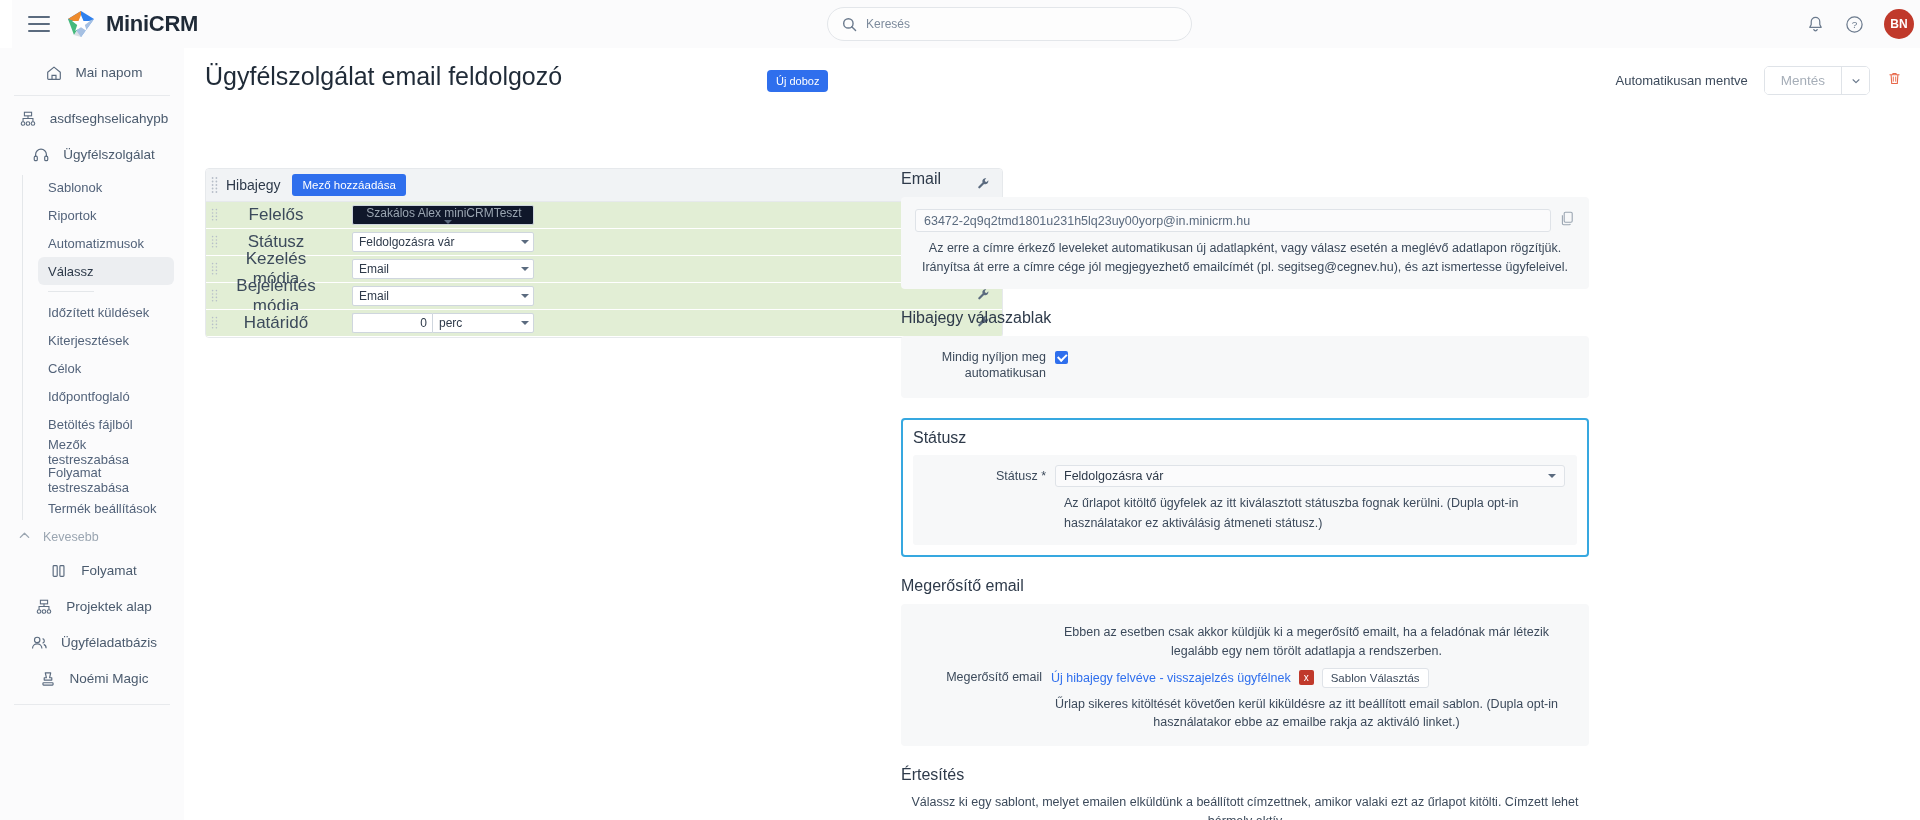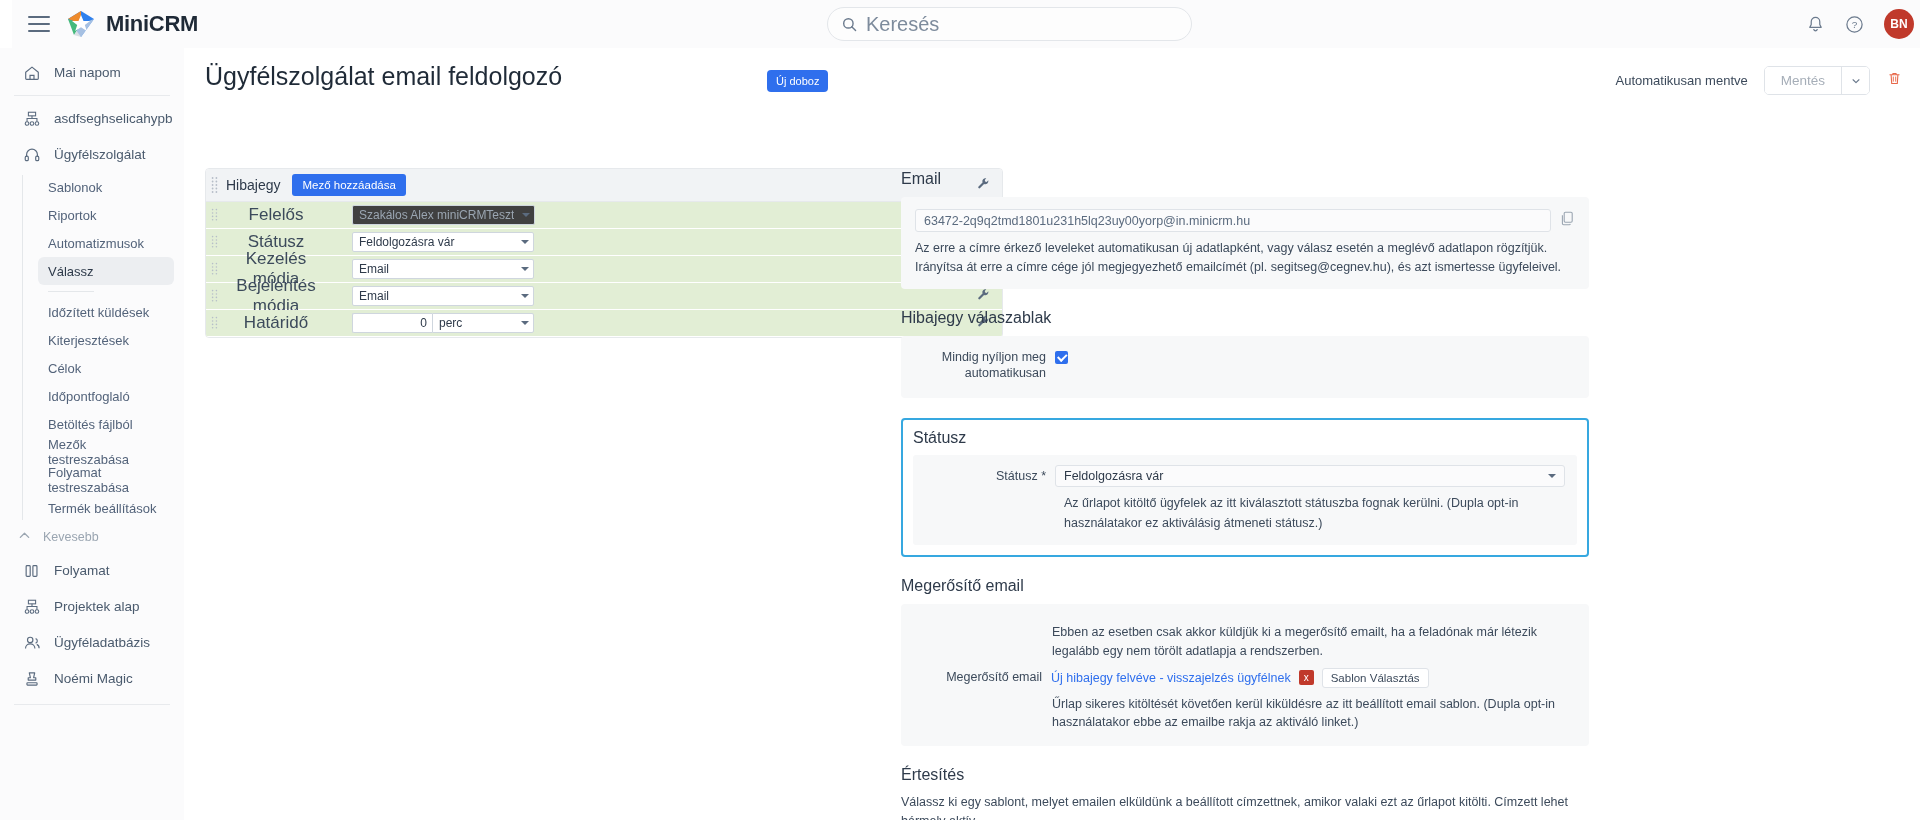--- a/index.html
+++ b/index.html
@@ -23,38 +23,38 @@
   .brand { display: flex; align-items: center; gap: 10px; }
   .brand-name { font-size: 22px; font-weight: bold; color: #1f2a37; letter-spacing: -0.3px; }
   .searchwrap {
     position: absolute; left: 815px; top: 7px; width: 365px; height: 34px;
     border: 1px solid #e3e6ea; border-radius: 17px; background: #fdfdfd;
     display: flex; align-items: center; padding: 0 14px; gap: 9px;
   }
   .searchwrap svg { flex: none; }
   .search-input {
     border: none; outline: none; background: transparent;
-    font-family: "Liberation Sans", sans-serif; font-size: 20px; color: #5b6b7f; width: 100%;
+    font-family: "Liberation Sans", sans-serif; font-size: 12px; color: #5b6b7f; width: 100%;
   }
   .search-input::placeholder { color: #7d8b9c; }
   .topright { position: absolute; right: 18px; top: 0; height: 48px; display: flex; align-items: center; gap: 20px; }
   .avatar {
     width: 30px; height: 30px; border-radius: 50%; background: #c0392b; color: #fff;
     font-size: 12px; font-weight: bold; display: flex; align-items: center; justify-content: center;
   }
   
   .sidebar {
     position: absolute; left: 0; top: 48px; width: 184px; height: 772px;
     background: #fbfbfc; overflow: hidden;
   }
   .nav-top { padding-top: 6px; }
   .nav-item {
     display: flex; align-items: center; gap: 12px; height: 35px;
     padding: 0 12px 0 14px; font-size: 13.5px; color: #4a5a6d; cursor: pointer;
-    border-radius: 6px; margin: 1px 8px;
+    border-radius: 6px; margin: 1px 8px; justify-content: center;
   }
   .nav-item .ic { width: 20px; display: flex; justify-content: center; flex: none; }
   .nav-sep { height: 1px; background: #e8eaed; margin: 5px 14px; }
   .sub-wrap { position: relative; margin-left: 22px; padding-left: 16px; }
   .sub-wrap:before {
     content: ""; position: absolute; left: 0; top: 2px; bottom: 2px; width: 1px; background: #e4e7ea;
   }
   .sub-item {
     height: 28px; display: flex; align-items: center; font-size: 13px; color: #53637a;
     padding: 0 10px; border-radius: 6px; margin-right: 10px; cursor: pointer;
@@ -111,21 +111,21 @@
   }
   .flabel {
     width: 130px; text-align: center; padding-right: 22px; font-size: 17px; color: #3c4a5b; flex: none;
   }
   .fctl { display: flex; align-items: center; }
   .sel {
     height: 20px; background: #fff; border: 1px solid #cfd6de; border-radius: 2px;
     font-size: 12px; color: #2e3a4a; display: flex; align-items: center;
     padding: 0 4px 0 6px; position: relative; cursor: pointer; min-width: 160px;
   }
-  .sel.disabled { color: #9aa5b1; background: #404040; }
+  .sel.disabled { color: #9aa5b1; background: #0f172a; flex-direction: column; }
   .sel .txt { flex: 1; white-space: nowrap; overflow: hidden; }
   .caret-sm {
     width: 0; height: 0; border-left: 4px solid transparent; border-right: 4px solid transparent;
     border-top: 4px solid #5b6b7f; margin-left: 8px; flex: none;
   }
   .numbox {
     width: 80px; height: 20px; background: #fff; border: 1px solid #cfd6de; border-right: none;
     border-radius: 2px 0 0 2px; font-size: 12px; color: #2e3a4a; text-align: right;
     padding-right: 5px; display: flex; align-items: center; justify-content: flex-end;
   }
@@ -134,21 +134,21 @@
   .right-col { position: absolute; left: 712px; top: 62px; width: 688px; }
   .sec-title { font-size: 16px; color: #2e3a4a; margin-bottom: 9px; }
   .panel { background: #f7f8f9; border-radius: 4px; padding: 12px 14px; margin-bottom: 20px; }
   .email-input {
     width: 100%; height: 23px; background: #fbfbfc; border: 1px solid #dfe3e8; border-radius: 3px;
     font-size: 12.5px; color: #5b6b7f; padding: 0 8px; display: flex; align-items: center;
     position: relative;
   }
   .email-row { display: flex; align-items: center; gap: 10px; }
   .copy-ic { flex: none; cursor: pointer; }
-  .helptext { font-size: 12.5px; color: #3c4a5b; line-height: 1.5; margin-top: 7px; }
+  .helptext { font-size: 12.5px; color: #3c4a5b; line-height: 1.5; margin-top: 7px; text-align: center; }
   .cbrow { display: flex; align-items: flex-start; }
   .cblabel {
     width: 140px; text-align: right; padding-right: 9px; font-size: 12.5px;
     color: #3c4a5b; line-height: 1.35; flex: none;
   }
   .cbox {
     width: 13px; height: 13px; background: #2f6fed; border-radius: 2px; flex: none;
     display: flex; align-items: center; justify-content: center; margin-top: 2px; cursor: pointer;
   }
   .cbox:after {

